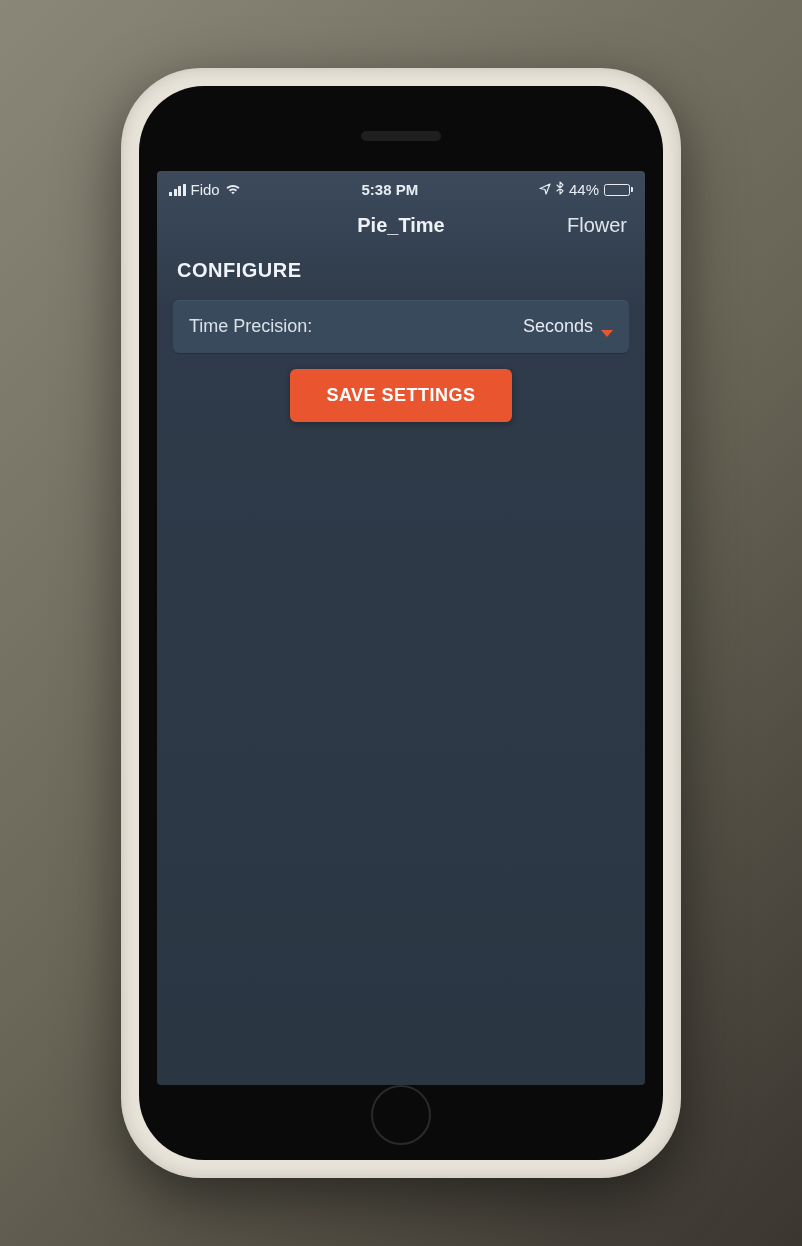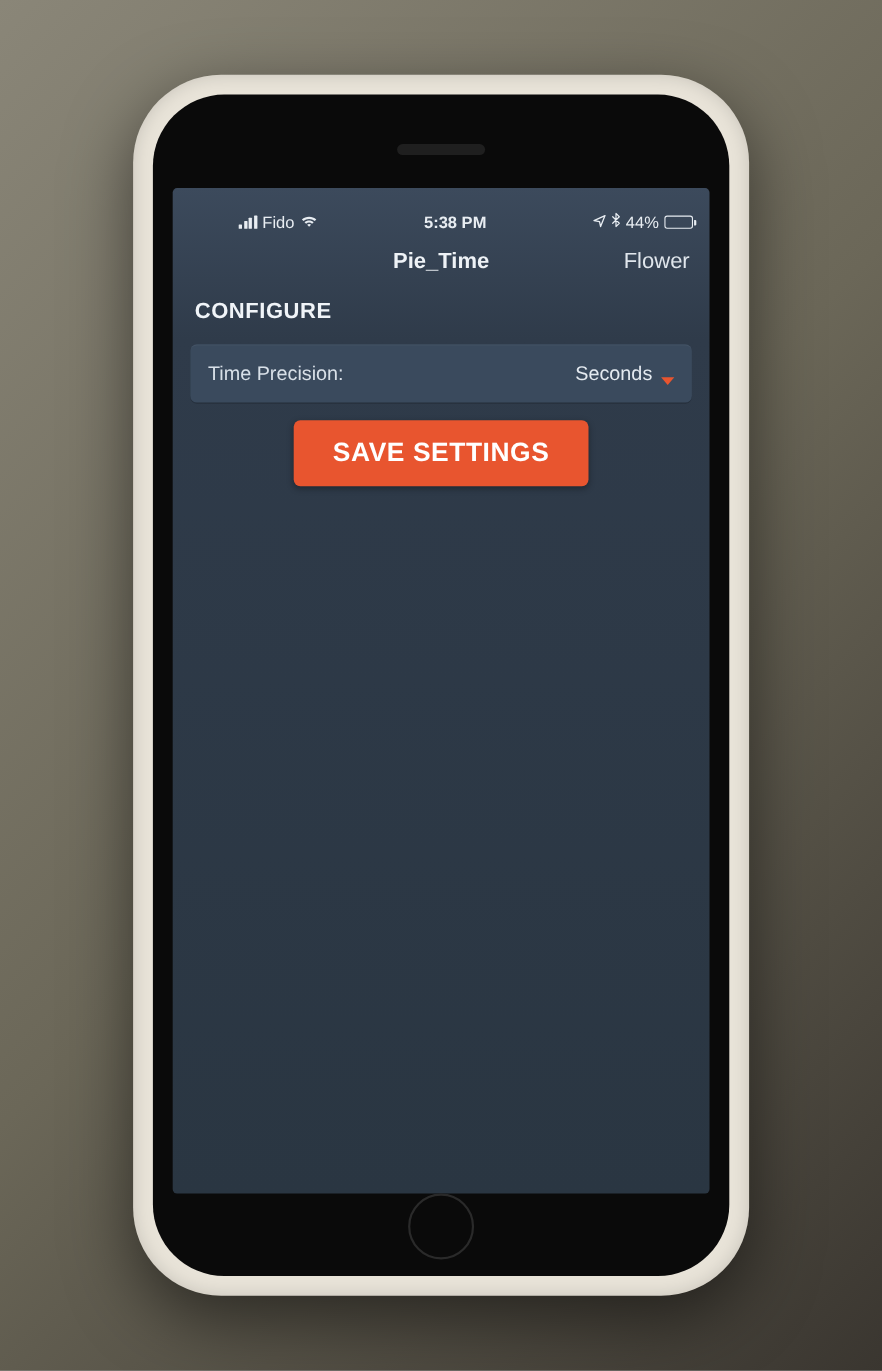--- a/index.html
+++ b/index.html
@@ -61,27 +61,25 @@
       background: linear-gradient(180deg, #3c4a5c 0%, #2f3b4a 15%, #2a3642 100%);
       border-radius: 4px;
       overflow: hidden;
       display: flex;
       flex-direction: column;
       color: #e8edf2;
     }
 
     .status-bar {
       display: flex;
-      align-items: center;
       justify-content: space-between;
-      padding: 22px 12px 4px 12px;
+      padding: 10px 12px 4px 12px;
       font-size: 15px;
       font-weight: 500;
       color: #e8edf2;
-      margin-left: 48px;
     }
 
     .status-left { display: flex; align-items: center; gap: 5px; }
     .status-center { flex: 1; text-align: center; font-weight: 700; }
     .status-right { display: flex; align-items: center; gap: 5px; }
 
     .signal-bars { display: inline-flex; align-items: flex-end; gap: 1.5px; height: 12px; }
     .signal-bars span { width: 3px; background: #e8edf2; border-radius: 0.5px; }
     .signal-bars span:nth-child(1) { height: 4px; }
     .signal-bars span:nth-child(2) { height: 7px; }
@@ -184,21 +182,21 @@
     }
 
     .save-button {
       display: block;
       margin: 10px auto 0 auto;
       background: #e8552f;
       color: #ffffff;
       border: none;
       border-radius: 6px;
       padding: 16px 36px;
-      font-size: 24px;
+      font-size: 18px;
       font-weight: 700;
       letter-spacing: 0.5px;
       cursor: pointer;
       box-shadow: 0 2px 6px rgba(0,0,0,0.3);
       text-align: right;
     }
   </style>
 </head>
 <body>
 

